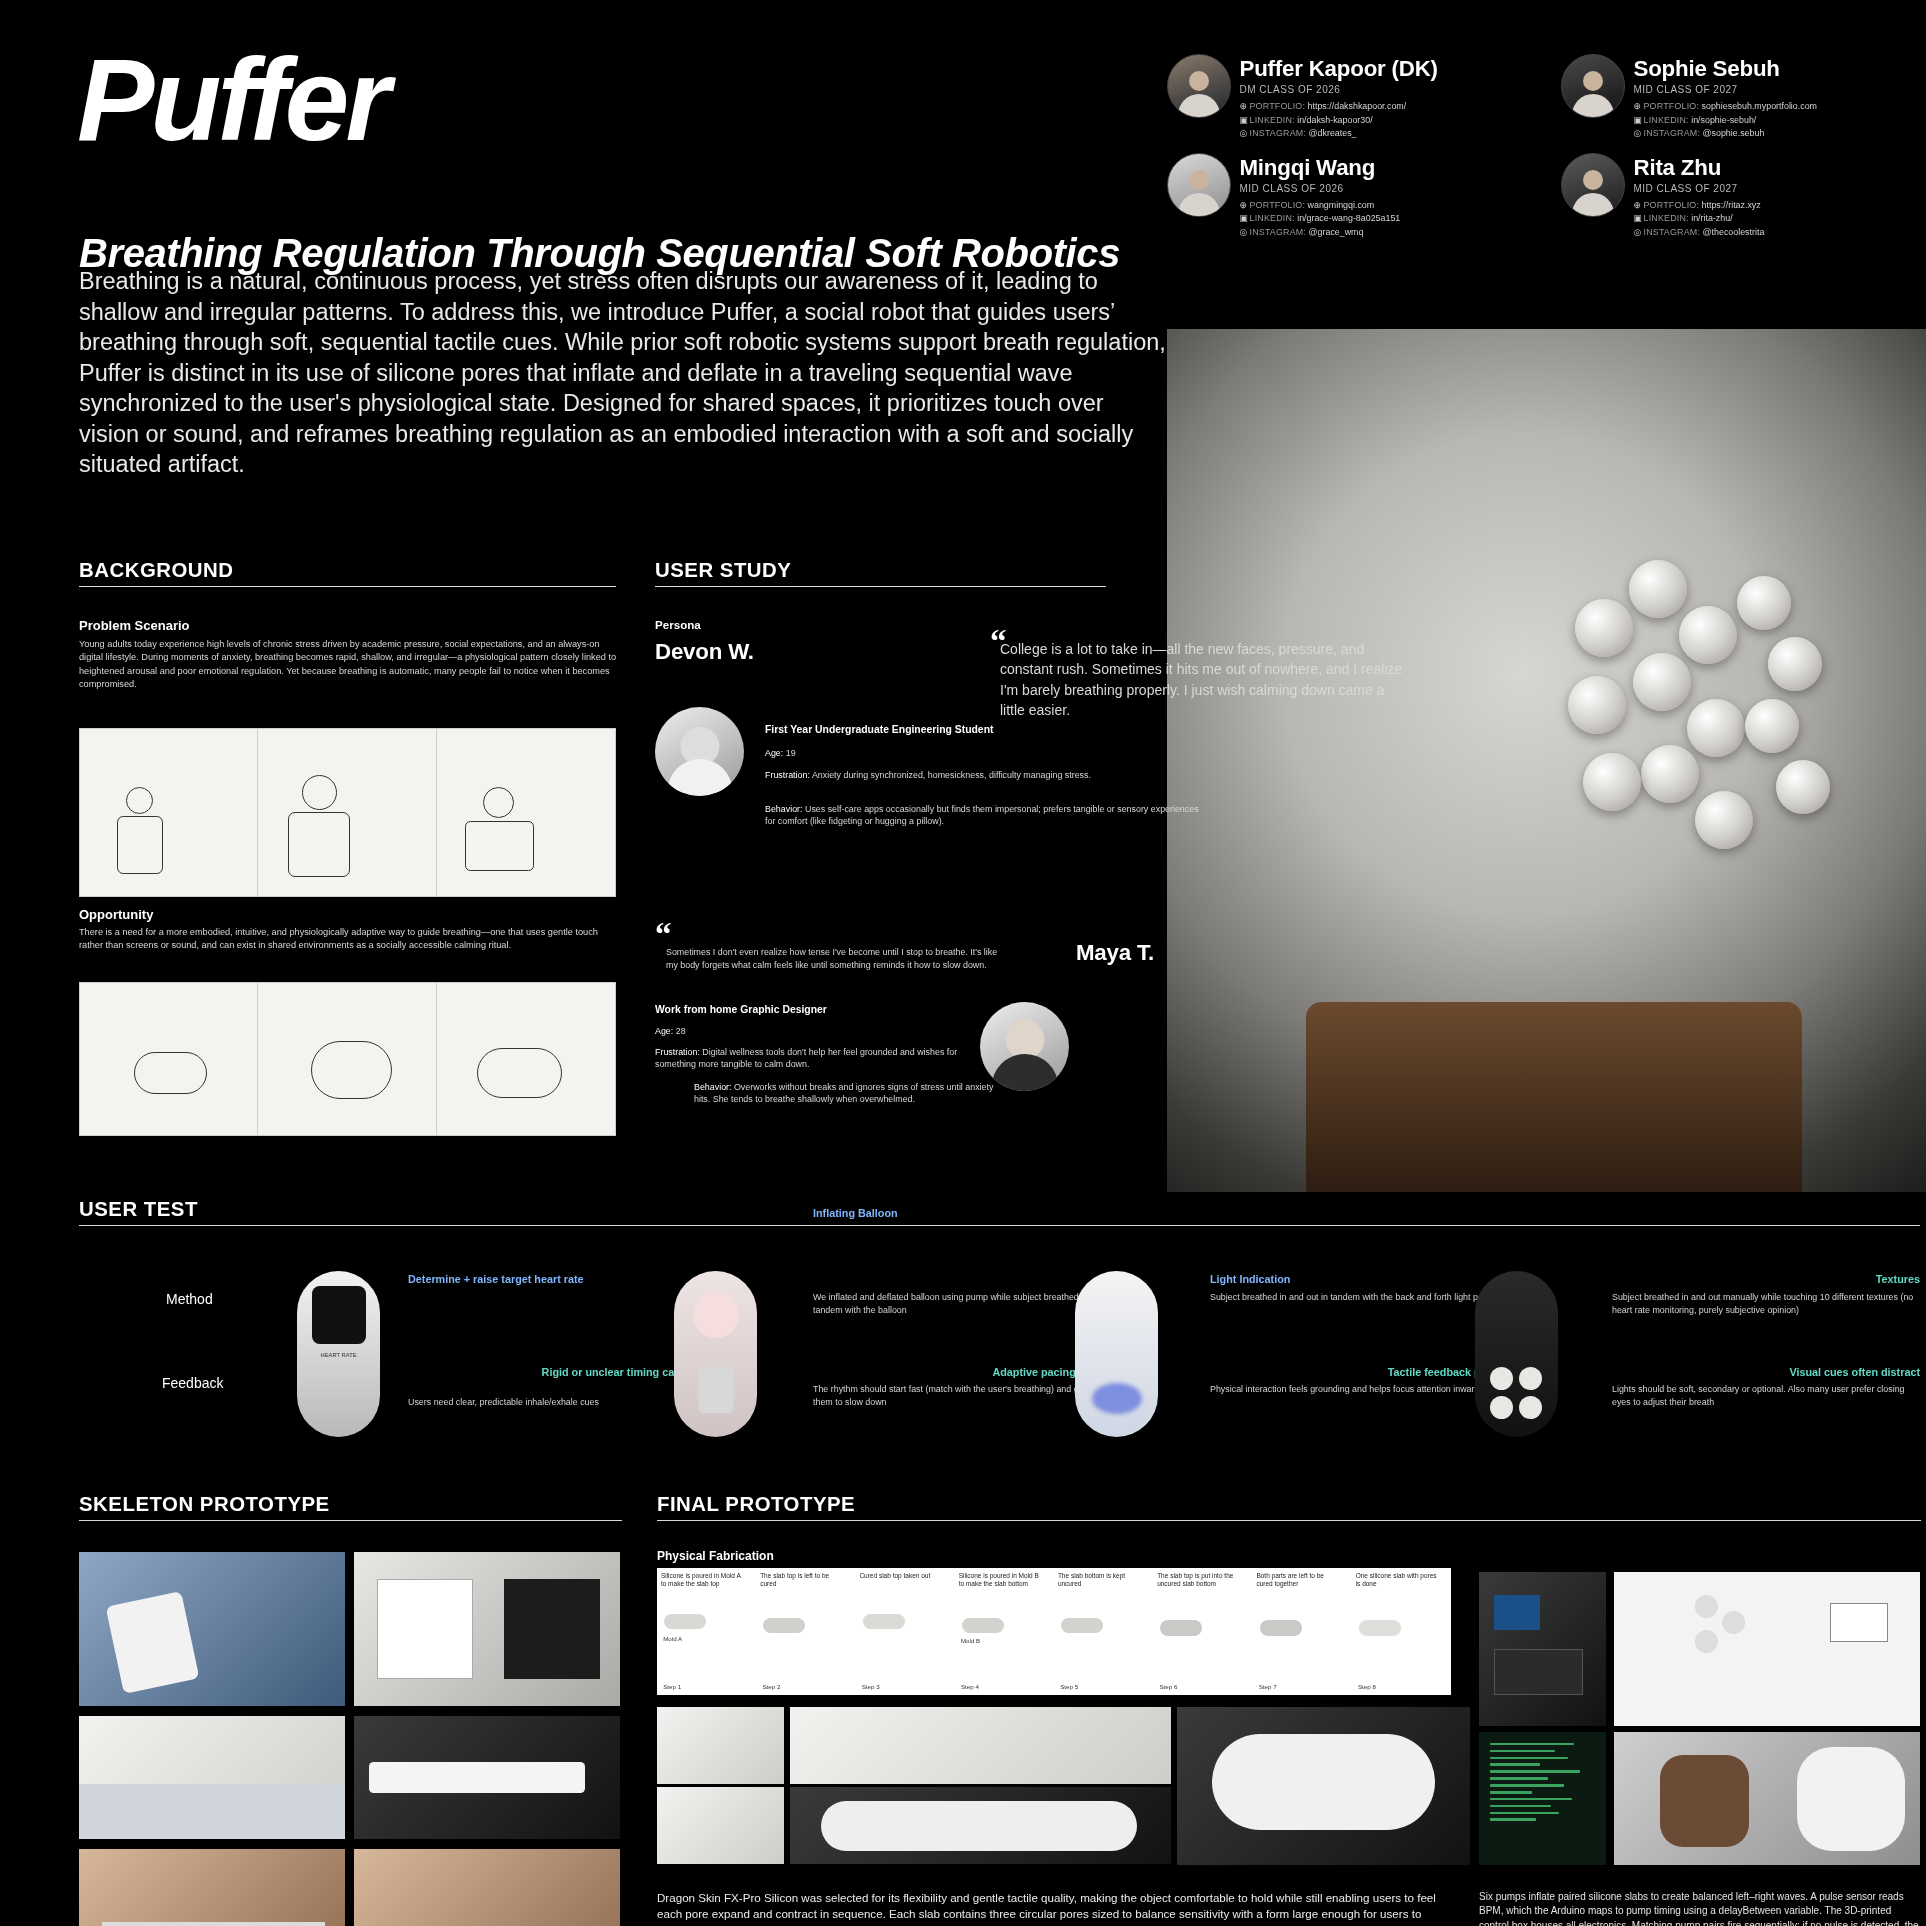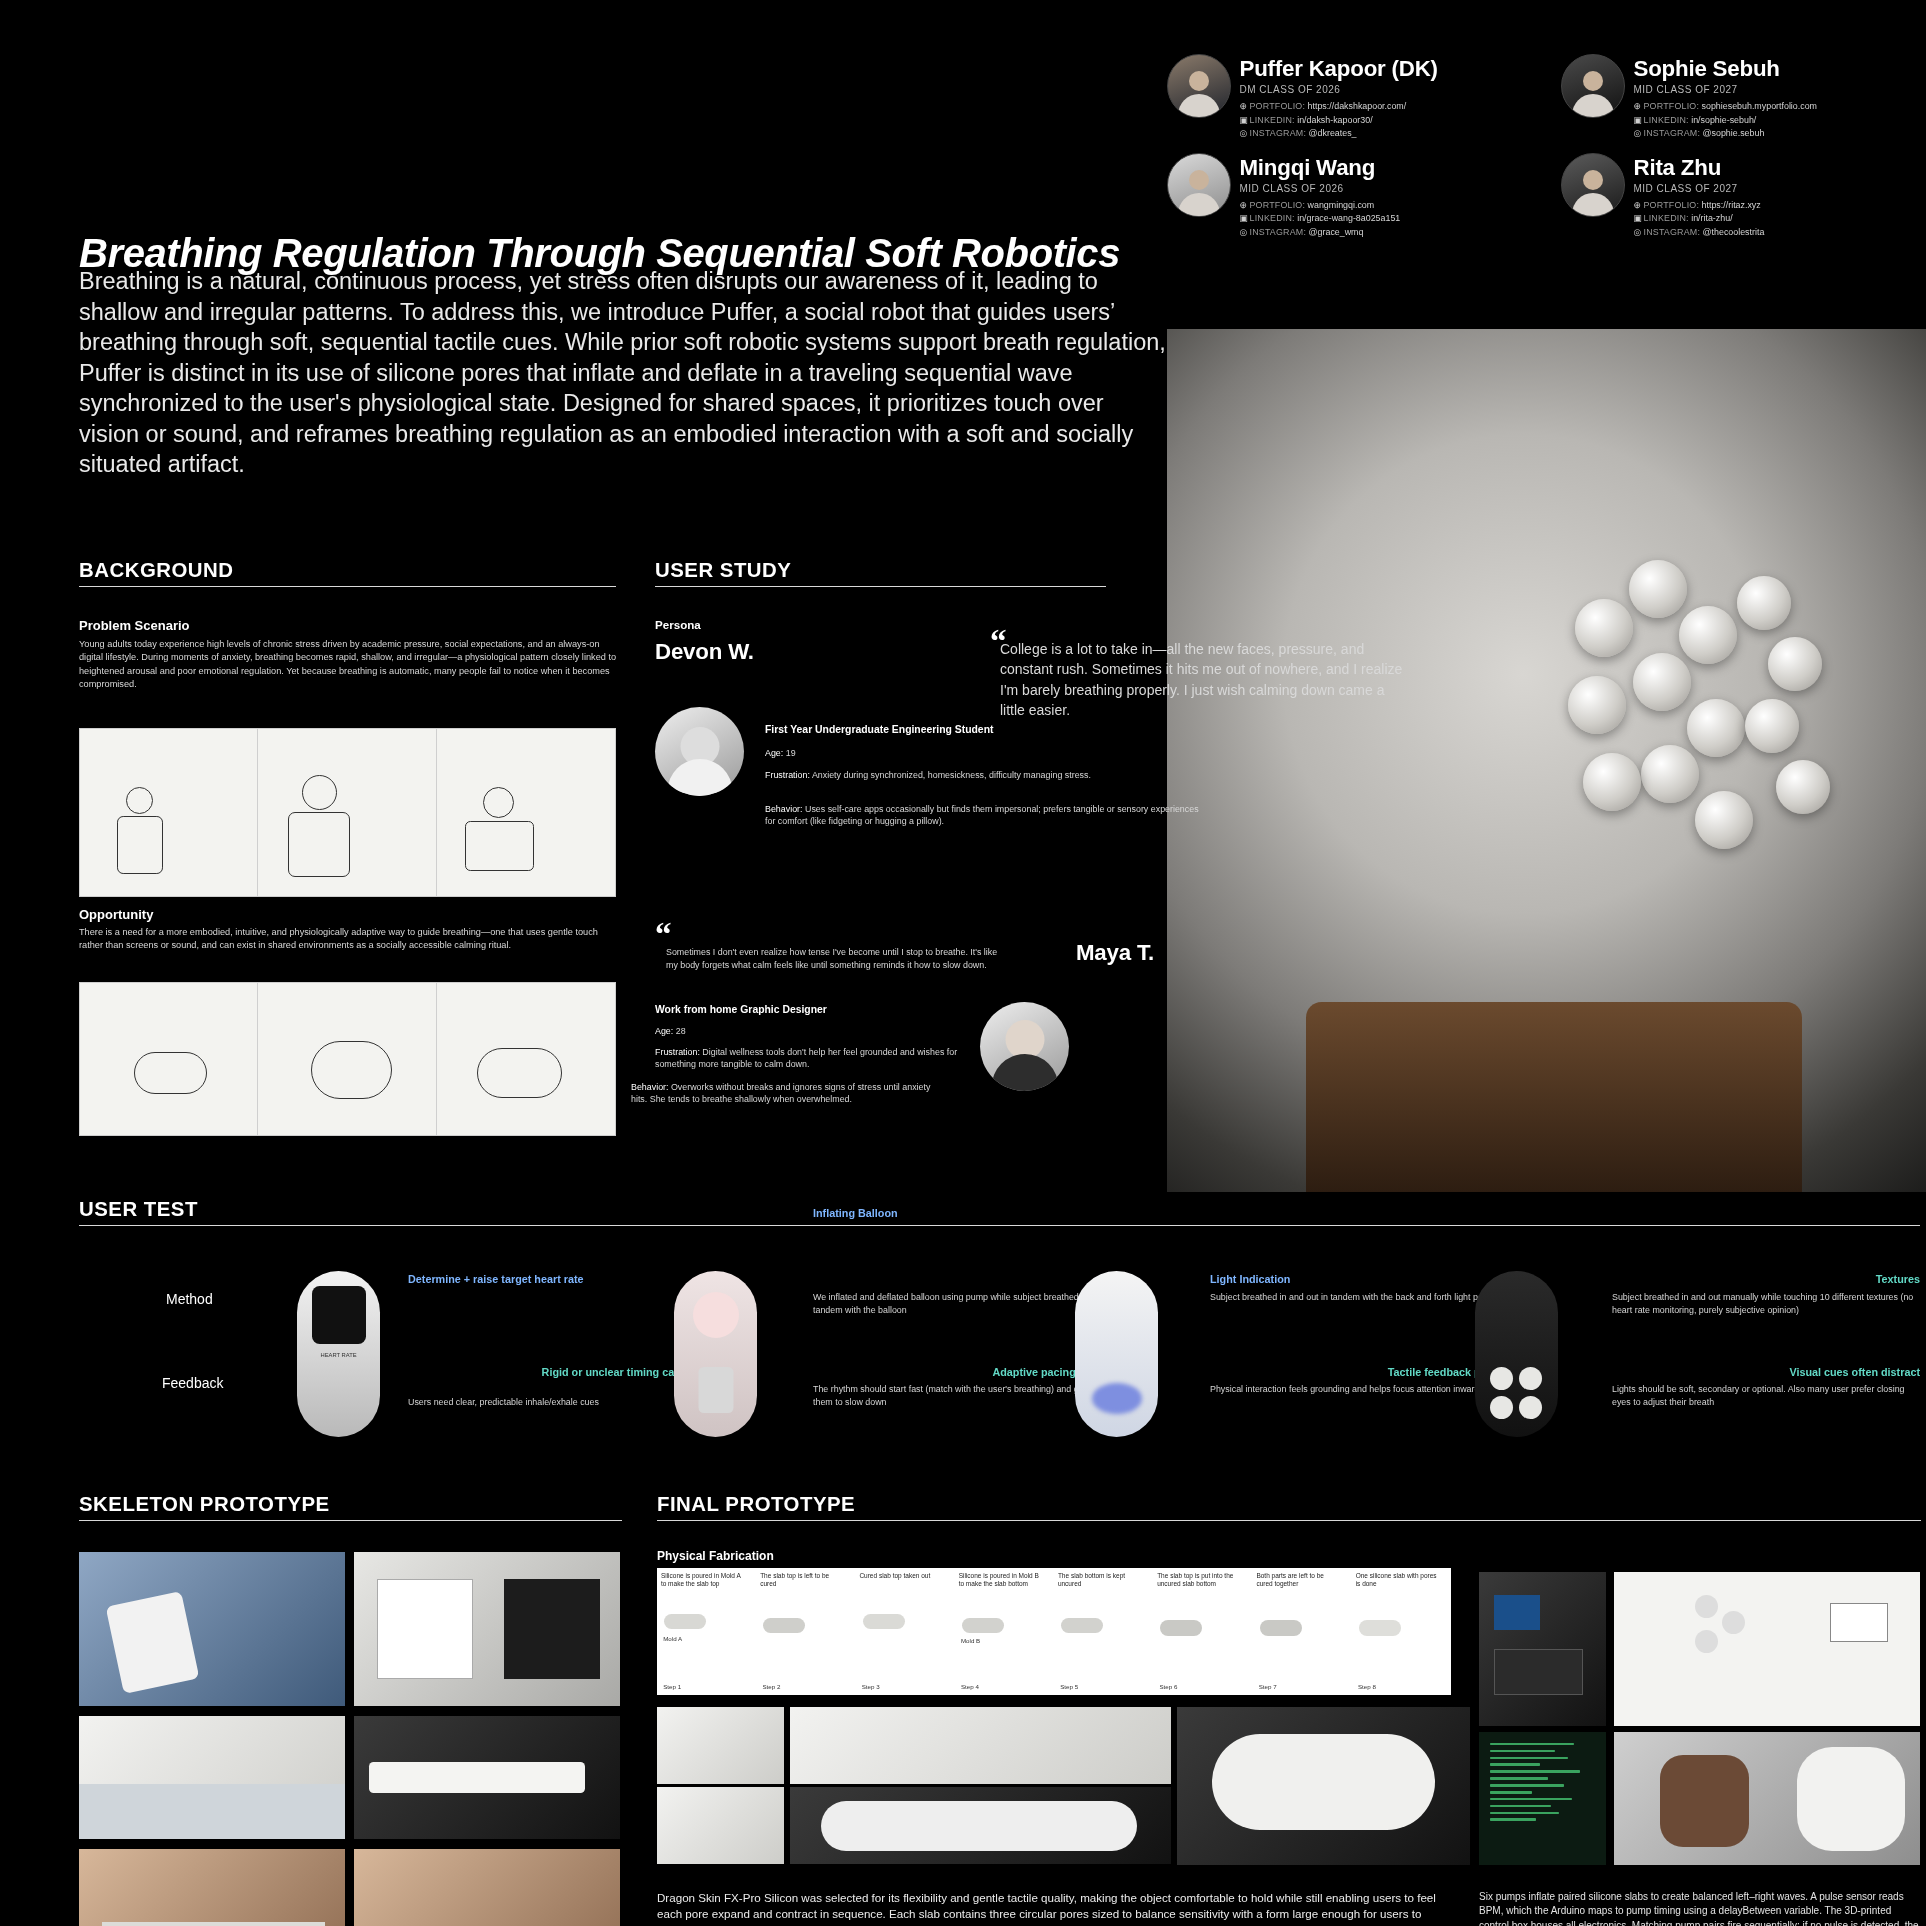--- a/index.html
+++ b/index.html
@@ -166,20 +166,21 @@
   .avatar-lg {
     position:absolute; border-radius:50%; overflow:hidden;
     background: linear-gradient(150deg,#eee,#999);
   }
 </style>
 </head>
 <body>
 
 <div class="poster">
 
+  <div class="title">Puffer</div>
   <div class="subtitle">Breathing Regulation Through Sequential Soft Robotics</div>
   <div class="intro">Breathing is a natural, continuous process, yet stress often disrupts our awareness of it, leading to shallow and irregular patterns. To address this, we introduce Puffer, a social robot that guides users’ breathing through soft, sequential tactile cues. While prior soft robotic systems support breath regulation, Puffer is distinct in its use of silicone pores that inflate and deflate in a traveling sequential wave synchronized to the user's physiological state. Designed for shared spaces, it prioritizes touch over vision or sound, and reframes breathing regulation as an embodied interaction with a soft and socially situated artifact.</div>
 
   <div class="team">
 
     <div class="member">
       <div class="avatar a1">
           <div class="head"></div>
           <div class="body"></div>
         </div>
@@ -333,21 +334,21 @@
 
   <div class="p-role" style="position:absolute;left:655px;top:1004px;width:308px;">Work from home Graphic Designer</div>
   <div class="p-line" style="position:absolute;left:655px;top:1025px;width:308px;">
     <b>Age:</b>
     <span>28</span>
   </div>
   <div class="p-line" style="position:absolute;left:655px;top:1046px;width:308px;">
     <b>Frustration:</b>
     <span>Digital wellness tools don't help her feel grounded and wishes for something more tangible to calm down.</span>
   </div>
-  <div class="p-line" style="position:absolute;left:631px;top:1081px;width:308px;">
+  <div class="p-line" style="position:absolute;left:694px;top:1081px;width:308px;">
     <b>Behavior:</b>
     <span>Overworks without breaks and ignores signs of stress until anxiety hits. She tends to breathe shallowly when overwhelmed.</span>
   </div>
 
   <div class="sec-h" style="left:79px; top:1198px;">USER TEST</div>
   <div class="rule" style="left:79px; top:1225px; width:1841px;"></div>
 
   <div class="ut-label" style="left:166px; top:1291px;">Method</div>
   <div class="ut-label" style="left:162px; top:1375px;">Feedback</div>
 

